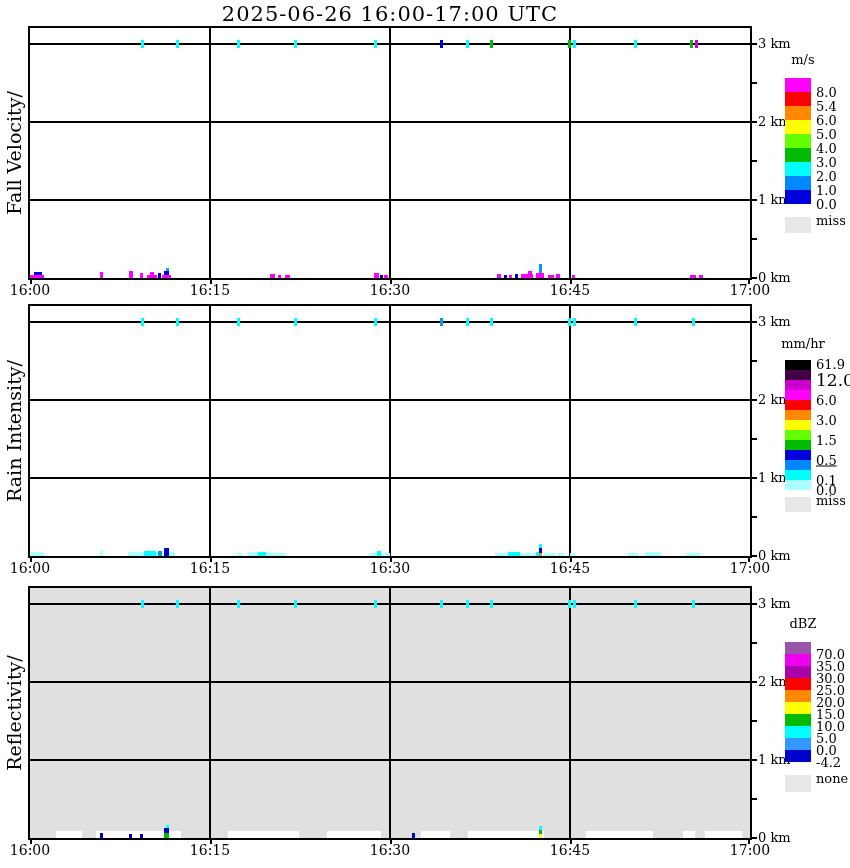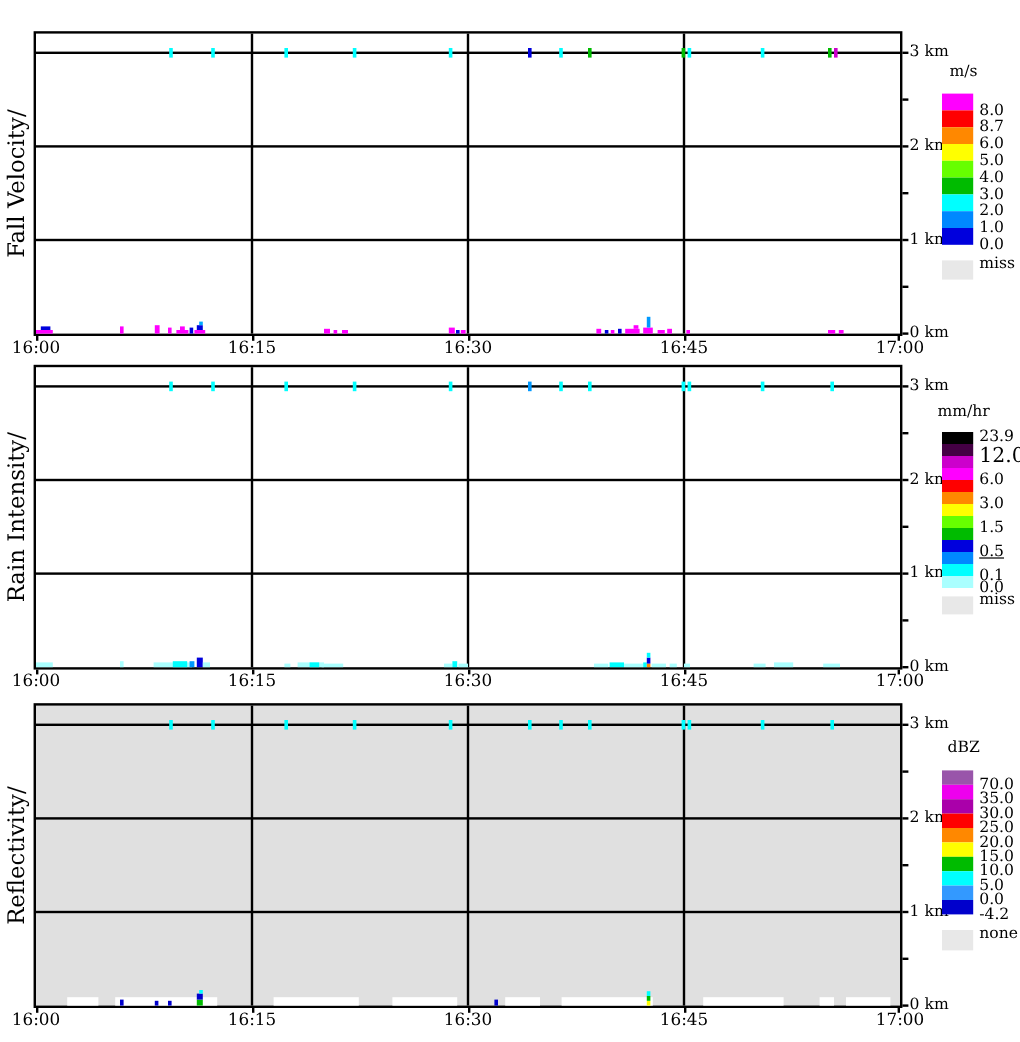--- a/index.html
+++ b/index.html
@@ -4,20 +4,21 @@
 <style>
   html,body{margin:0;padding:0;background:#fff;}
   #c{position:relative;width:850px;height:868px;background:#ffffff;
      font-family:"DejaVu Serif", serif;color:#000;overflow:hidden;}
   .t{position:absolute;}
 </style>
 </head>
 <body>
 
 <div id="c">
+  <div class="t" style="left:30px;top:2px;width:720px;text-align:center;font-size:21px;letter-spacing:1px;">2025-06-26  16:00-17:00 UTC</div>
 
 <div style="position: absolute; left: 28px; top: 26px; width: 720px; height: 250px; border: 2px solid rgb(0, 0, 0); background: rgb(255, 255, 255);"></div>
     <div style="position: absolute; left: 30px; top: 43px; width: 720px; height: 2px; background: rgb(0, 0, 0);"></div>
     <div style="position: absolute; left: 30px; top: 121px; width: 720px; height: 2px; background: rgb(0, 0, 0);"></div>
     <div style="position: absolute; left: 30px; top: 199px; width: 720px; height: 2px; background: rgb(0, 0, 0);"></div>
     <div style="position: absolute; left: 209px; top: 28px; width: 2px; height: 250px; background: rgb(0, 0, 0);"></div>
     <div style="position: absolute; left: 389px; top: 28px; width: 2px; height: 250px; background: rgb(0, 0, 0);"></div>
     <div style="position: absolute; left: 569px; top: 28px; width: 2px; height: 250px; background: rgb(0, 0, 0);"></div>
     <div style="position: absolute; left: 752px; top: 43px; width: 5px; height: 2px; background: rgb(0, 0, 0);"></div>
     <div style="position: absolute; left: 752px; top: 82px; width: 5px; height: 2px; background: rgb(0, 0, 0);"></div>
@@ -81,21 +82,21 @@
     <div style="position: absolute; left: 539px; top: 264px; width: 3px; height: 9px; background: rgb(0, 153, 255);"></div>
     <div style="position: absolute; left: 548px; top: 275px; width: 6px; height: 3px; background: rgb(255, 0, 255);"></div>
     <div style="position: absolute; left: 556px; top: 274px; width: 4px; height: 4px; background: rgb(255, 0, 255);"></div>
     <div style="position: absolute; left: 572px; top: 275px; width: 3px; height: 3px; background: rgb(255, 0, 255);"></div>
     <div style="position: absolute; left: 690px; top: 275px; width: 6px; height: 3px; background: rgb(255, 0, 255);"></div>
     <div style="position: absolute; left: 699px; top: 275px; width: 4px; height: 3px; background: rgb(255, 0, 255);"></div>
     <div style="position: absolute; left: 775px; top: 52px; width: 56px; text-align: center; font-size: 13px;">m/s</div>
     <div style="position: absolute; left: 785px; top: 78px; width: 26px; height: 14px; background: rgb(255, 0, 255);"></div>
     <div style="position: absolute; left: 816px; top: 92px; transform: translateY(-50%); font-size: 13px;">8.0</div>
     <div style="position: absolute; left: 785px; top: 92px; width: 26px; height: 14px; background: rgb(255, 0, 0);"></div>
-    <div style="position: absolute; left: 816px; top: 106px; transform: translateY(-50%); font-size: 13px;">8.7</div>
+    <div style="position: absolute; left: 816px; top: 106px; transform: translateY(-50%); font-size: 13px;">5.4</div>
     <div style="position: absolute; left: 785px; top: 106px; width: 26px; height: 14px; background: rgb(255, 136, 0);"></div>
     <div style="position: absolute; left: 816px; top: 120px; transform: translateY(-50%); font-size: 13px;">6.0</div>
     <div style="position: absolute; left: 785px; top: 120px; width: 26px; height: 14px; background: rgb(255, 255, 0);"></div>
     <div style="position: absolute; left: 816px; top: 134px; transform: translateY(-50%); font-size: 13px;">5.0</div>
     <div style="position: absolute; left: 785px; top: 134px; width: 26px; height: 14px; background: rgb(102, 255, 0);"></div>
     <div style="position: absolute; left: 816px; top: 148px; transform: translateY(-50%); font-size: 13px;">4.0</div>
     <div style="position: absolute; left: 785px; top: 148px; width: 26px; height: 14px; background: rgb(0, 187, 0);"></div>
     <div style="position: absolute; left: 816px; top: 162px; transform: translateY(-50%); font-size: 13px;">3.0</div>
     <div style="position: absolute; left: 785px; top: 162px; width: 26px; height: 14px; background: rgb(0, 255, 255);"></div>
     <div style="position: absolute; left: 816px; top: 176px; transform: translateY(-50%); font-size: 13px;">2.0</div>
@@ -167,21 +168,21 @@
     <div style="position: absolute; left: 539px; top: 553px; width: 3px; height: 3px; background: rgb(255, 136, 0);"></div>
     <div style="position: absolute; left: 539px; top: 548px; width: 3px; height: 5px; background: rgb(0, 0, 221);"></div>
     <div style="position: absolute; left: 539px; top: 544px; width: 3px; height: 4px; background: rgb(0, 255, 255);"></div>
     <div style="position: absolute; left: 543px; top: 553px; width: 12px; height: 3px; background: rgb(170, 255, 255);"></div>
     <div style="position: absolute; left: 558px; top: 553px; width: 6px; height: 3px; background: rgb(170, 255, 255);"></div>
     <div style="position: absolute; left: 570px; top: 553px; width: 5px; height: 3px; background: rgb(170, 255, 255);"></div>
     <div style="position: absolute; left: 628px; top: 553px; width: 10px; height: 3px; background: rgb(170, 255, 255);"></div>
     <div style="position: absolute; left: 645px; top: 552px; width: 16px; height: 4px; background: rgb(170, 255, 255);"></div>
     <div style="position: absolute; left: 686px; top: 553px; width: 14px; height: 3px; background: rgb(170, 255, 255);"></div>
     <div style="position: absolute; left: 775px; top: 336px; width: 56px; text-align: center; font-size: 13px;">mm/hr</div>
-    <div style="position: absolute; left: 816px; top: 364px; transform: translateY(-50%); font-size: 13px;">23.9</div>
+    <div style="position: absolute; left: 816px; top: 364px; transform: translateY(-50%); font-size: 13px;">61.9</div>
     <div style="position: absolute; left: 785px; top: 360px; width: 26px; height: 10px; background: rgb(0, 0, 0);"></div>
     <div style="position: absolute; left: 785px; top: 370px; width: 26px; height: 10px; background: rgb(68, 0, 68);"></div>
     <div style="position: absolute; left: 816px; top: 380px; transform: translateY(-50%); font-size: 17px;">12.0</div>
     <div style="position: absolute; left: 785px; top: 380px; width: 26px; height: 10px; background: rgb(204, 0, 204);"></div>
     <div style="position: absolute; left: 785px; top: 390px; width: 26px; height: 10px; background: rgb(255, 0, 255);"></div>
     <div style="position: absolute; left: 816px; top: 400px; transform: translateY(-50%); font-size: 13px;">6.0</div>
     <div style="position: absolute; left: 785px; top: 400px; width: 26px; height: 10px; background: rgb(255, 0, 0);"></div>
     <div style="position: absolute; left: 785px; top: 410px; width: 26px; height: 10px; background: rgb(255, 136, 0);"></div>
     <div style="position: absolute; left: 816px; top: 420px; transform: translateY(-50%); font-size: 13px;">3.0</div>
     <div style="position: absolute; left: 785px; top: 420px; width: 26px; height: 10px; background: rgb(255, 255, 0);"></div>

